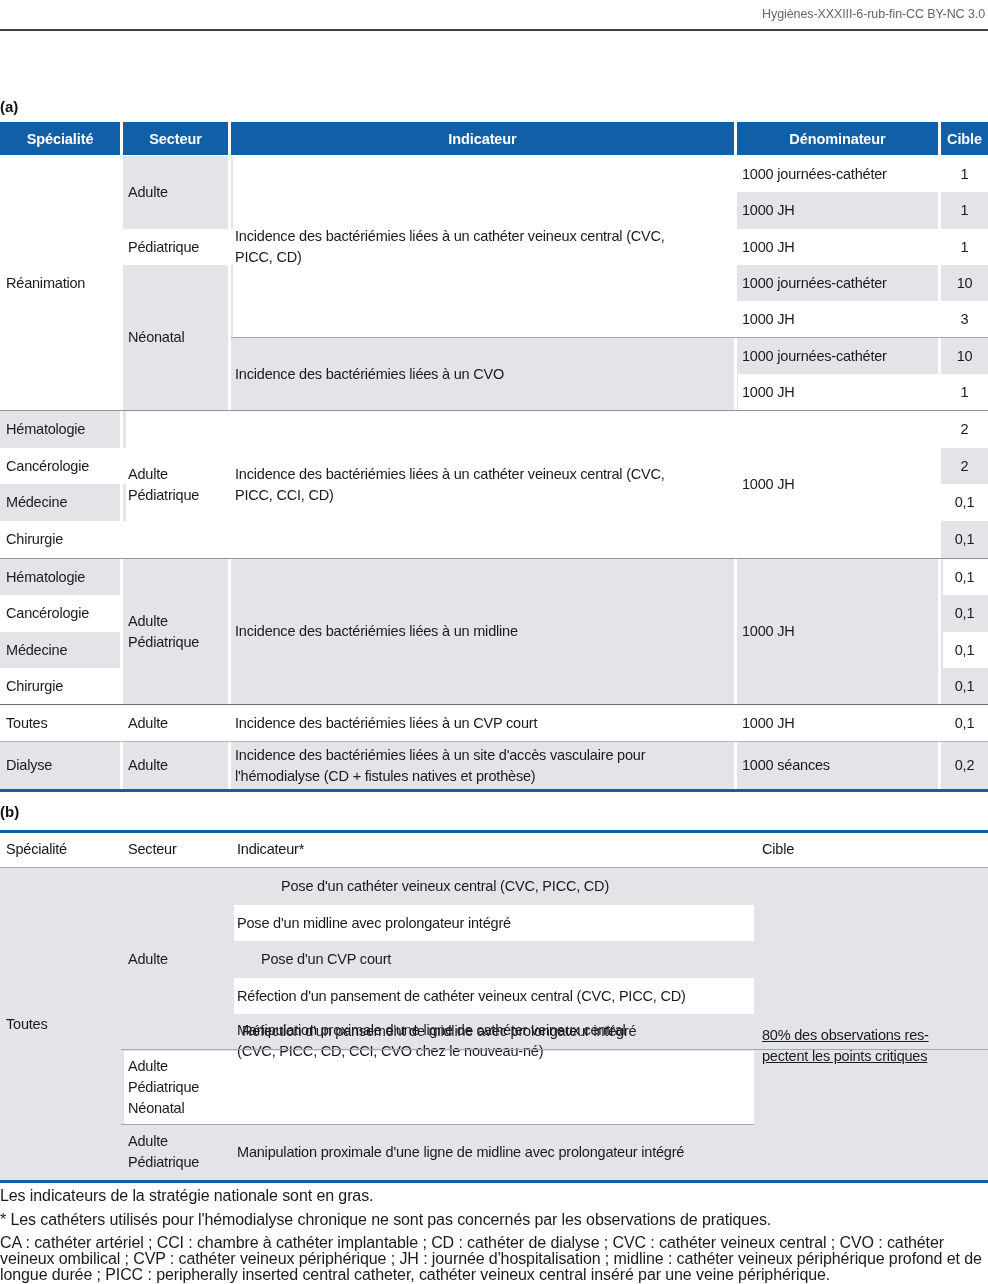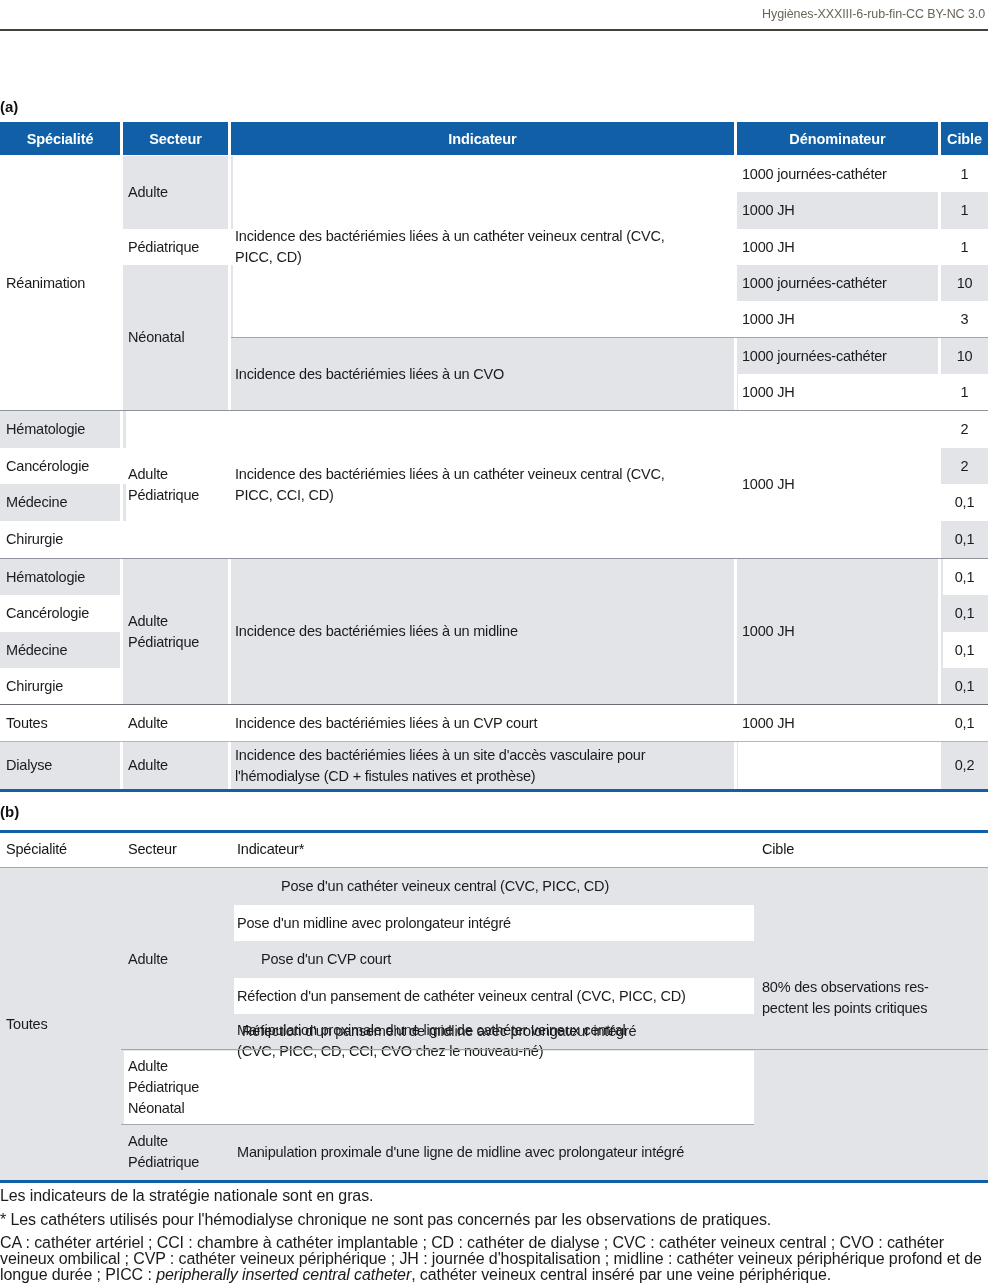--- a/index.html
+++ b/index.html
@@ -32,21 +32,21 @@
   
   .bhead{position:absolute;display:flex;align-items:center;font-size:14.5px;letter-spacing:-0.2px;color:#141414;}
   
   .pageheader{position:absolute;top:7px;right:3px;font-size:12.5px;color:#6a655b;letter-spacing:-0.1px;}
   .toprule{position:absolute;top:29px;left:0;width:988px;height:2px;background:#45413a;}
   .title{position:absolute;top:46px;left:0;width:988px;font-size:15.3px;font-weight:600;
          color:#3c4a5b;line-height:26px;letter-spacing:-0.15px;white-space:pre-line;}
   .sublabel{position:absolute;left:0;font-size:15px;font-weight:bold;color:#111;}
   .footnote{position:absolute;left:0;width:988px;font-size:16px;color:#1b1b1d;
             letter-spacing:-0.1px;line-height:16.2px;}
-  .italic{font-style:italic;}
+  .italic{}
 </style>
 </head>
 <body>
 
 <div class="page">
 
   <div class="pageheader">Hygiènes-XXXIII-6-rub-fin-CC BY-NC 3.0</div>
   <div class="toprule"></div>
 
   <div class="sublabel" style="top:98px;">(a)</div>
@@ -125,20 +125,21 @@
   <div class="cell c3 p4" style="top:705px;height:36px;">Incidence des bactériémies liées à un CVP court</div>
   <div class="cell c4 p5" style="top:705px;height:36px;">1000 JH</div>
   <div class="cell c5 center" style="top:705px;height:36px;">0,1</div>
 
   <div class="rule-light" style="top:741px;left:0;width:988px;"></div>
 
   <div class="cell c1 p6 gray" style="top:742px;height:47px;">Dialyse</div>
   <div class="cell c2 p5 gray" style="top:742px;height:47px;">Adulte</div>
   <div class="cell c3 p4 pre gray" style="top:742px;height:47px;">Incidence des bactériémies liées à un site d'accès vasculaire pour
 l'hémodialyse (CD + fistules natives et prothèse)</div>
+  <div class="cell c4 p5 gray" style="top:742px;height:47px;">1000 séances</div>
   <div class="cell c5 center gray" style="top:742px;height:47px;">0,2</div>
 
   <div class="bluebar" style="top:789px;"></div>
 
   <div class="sublabel" style="top:803px;">(b)</div>
   <div class="bluebar" style="top:830px;"></div>
 
   <div class="bhead" style="top:833px;height:32px;left:6px;">Spécialité</div>
   <div class="bhead" style="top:833px;height:32px;left:128px;">Secteur</div>
   <div class="bhead" style="top:833px;height:32px;left:237px;">Indicateur*</div>
@@ -167,21 +168,21 @@
 Néonatal</div>
   <div class="cell p6 pre" style="top:994px;left:231px;width:520px;height:94px;background:transparent;">Manipulation proximale d'une ligne de cathéter veineux central
 (CVC, PICC, CD, CCI, CVO chez le nouveau-né)</div>
 
   <div class="rule-inner" style="top:1124px;left:121px;width:633px;"></div>
 
   <div class="cell p5 pre" style="top:1124px;left:123px;width:108px;height:56px;background:transparent;">Adulte
 Pédiatrique</div>
   <div class="cell p6" style="top:1124px;left:231px;width:520px;height:56px;background:transparent;">Manipulation proximale d'une ligne de midline avec prolongateur intégré</div>
 
-  <div class="cell pre" style="top:868px;left:762px;width:226px;height:260px;background:transparent;">80% des observations res-
+  <div class="cell pre" style="top:916px;left:762px;width:226px;height:260px;background:transparent;text-decoration:underline;">80% des observations res-
 pectent les points critiques</div>
 
   <div class="bluebar" style="top:1180px;"></div>
 
   <div class="footnote" style="top:1188px;">Les indicateurs de la stratégie nationale sont en gras.</div>
   <div class="footnote" style="top:1212px;">* Les cathéters utilisés pour l'hémodialyse chronique ne sont pas concernés par les observations de pratiques.</div>
   <div class="footnote" style="top:1235px;"><span>CA : cathéter artériel ; CCI : chambre à cathéter implantable ; CD : cathéter de dialyse ; CVC : cathéter veineux central ; CVO : cathéter veineux ombilical ; CVP : cathéter veineux périphérique ; JH : journée d'hospitalisation ; midline : cathéter veineux périphérique profond et de longue durée ; PICC : </span><span class="italic">peripherally inserted central catheter</span><span>, cathéter veineux central inséré par une veine périphérique.</span></div>
 
 </div>
 

